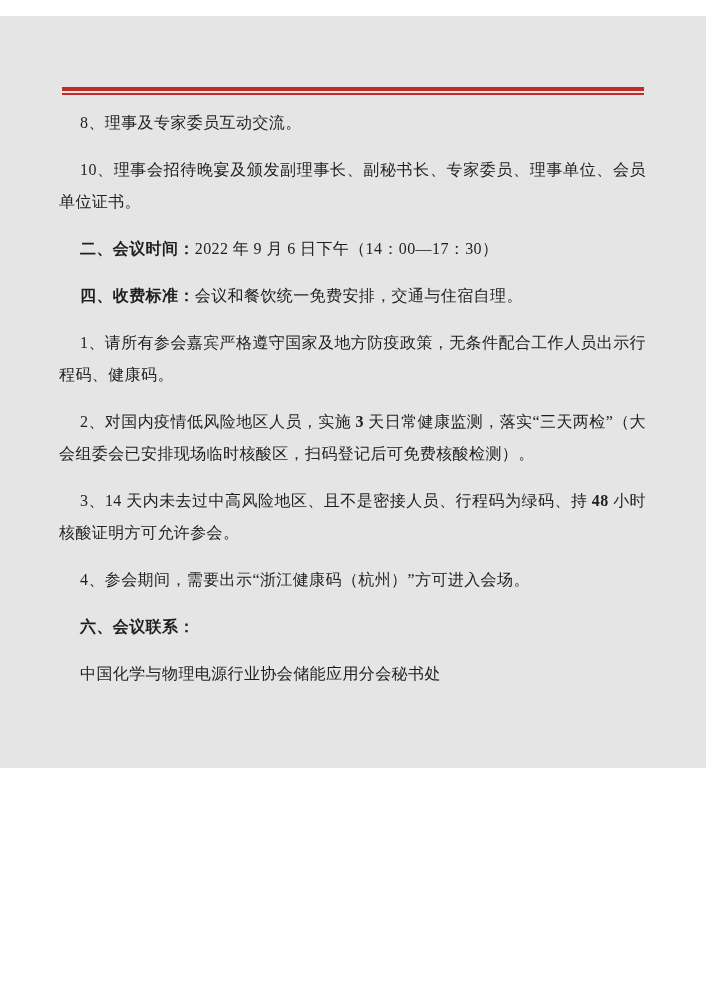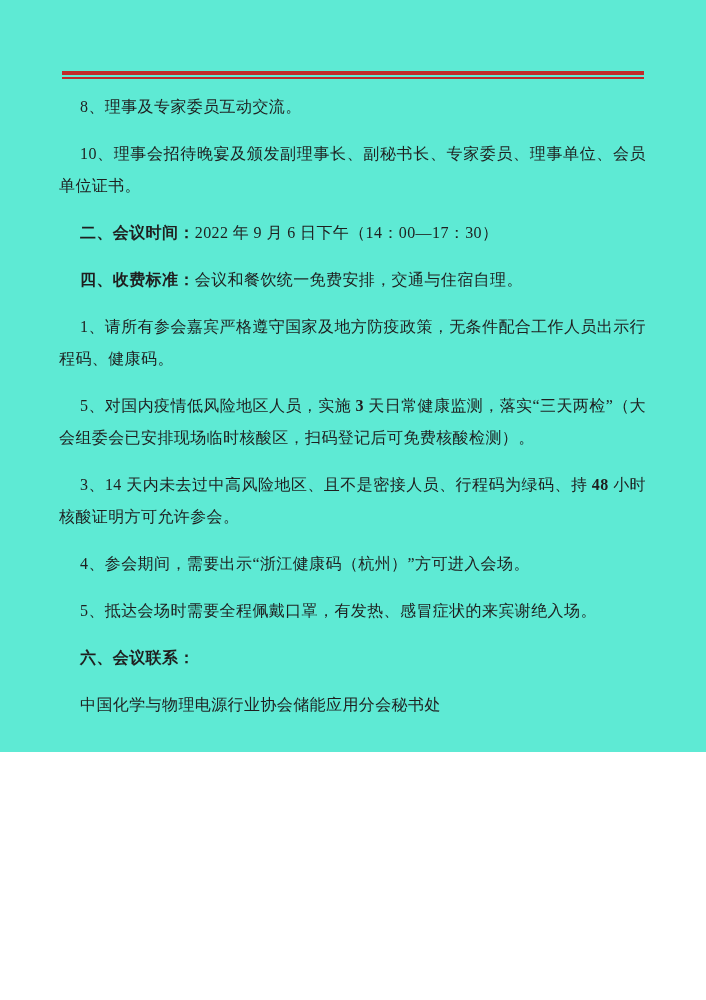--- a/index.html
+++ b/index.html
@@ -5,24 +5,25 @@
   :root{
     --border-red:#c22a2a;
     --logo-red:#e60012;
     --text-color:#1f1f1f;
   }
   html,body{margin:0;padding:0;background:#ffffff;}
   .page{
     position:relative;
     width:706px;
     height:752px;
-    background:#5eead4;
+    background:#e5e5e5;
     overflow:hidden;
     font-family:"Liberation Serif","DejaVu Serif",serif;
     color:var(--text-color);
+    margin-top:16px;
   }
   
   .rule{
     height:2px;                       
     border-top:4px solid var(--border-red);
     border-bottom:2px solid var(--border-red);
   }
   .rule-top{
     margin:71px 62px 0 62px;
   }
@@ -80,24 +81,23 @@
 
   <div class="rule rule-top"></div>
 
   <div class="doc-body">
 
   <p class="para"><span>8、理事及专家委员互动交流。</span></p>
       <p class="para"><span>10、理事会招待晚宴及颁发副理事长、副秘书长、专家委员、理事单位、会员单位证书。</span></p>
       <p class="para"><span class="b">二、会议时间：</span><span>2022 年 9 月 6 日下午（14：00—17：30）</span></p>
       <p class="para"><span class="b">四、收费标准：</span><span>会议和餐饮统一免费安排，交通与住宿自理。</span></p>
       <p class="para"><span>1、请所有参会嘉宾严格遵守国家及地方防疫政策，无条件配合工作人员出示行程码、健康码。</span></p>
-      <p class="para"><span>5、对国内疫情低风险地区人员，实施 </span><span class="b">3</span><span> 天日常健康监测，落实“三天两检”（大会组委会已安排现场临时核酸区，扫码登记后可免费核酸检测）。</span></p>
+      <p class="para"><span>2、对国内疫情低风险地区人员，实施 </span><span class="b">3</span><span> 天日常健康监测，落实“三天两检”（大会组委会已安排现场临时核酸区，扫码登记后可免费核酸检测）。</span></p>
       <p class="para"><span>3、14 天内未去过中高风险地区、且不是密接人员、行程码为绿码、持 </span><span class="b">48</span><span> 小时核酸证明方可允许参会。</span></p>
       <p class="para"><span>4、参会期间，需要出示“浙江健康码（杭州）”方可进入会场。</span></p>
-      <p class="para"><span>5、抵达会场时需要全程佩戴口罩，有发热、感冒症状的来宾谢绝入场。</span></p>
       <p class="para"><span class="b">六、会议联系：</span></p>
       <p class="para"><span>中国化学与物理电源行业协会储能应用分会秘书处</span></p>
     </div>
 
   <div class="rule rule-bottom"></div>
 
   <div class="page-number">2</div>
 
   <div class="logo">
     <span class="logo-latin">ESCN</span>

